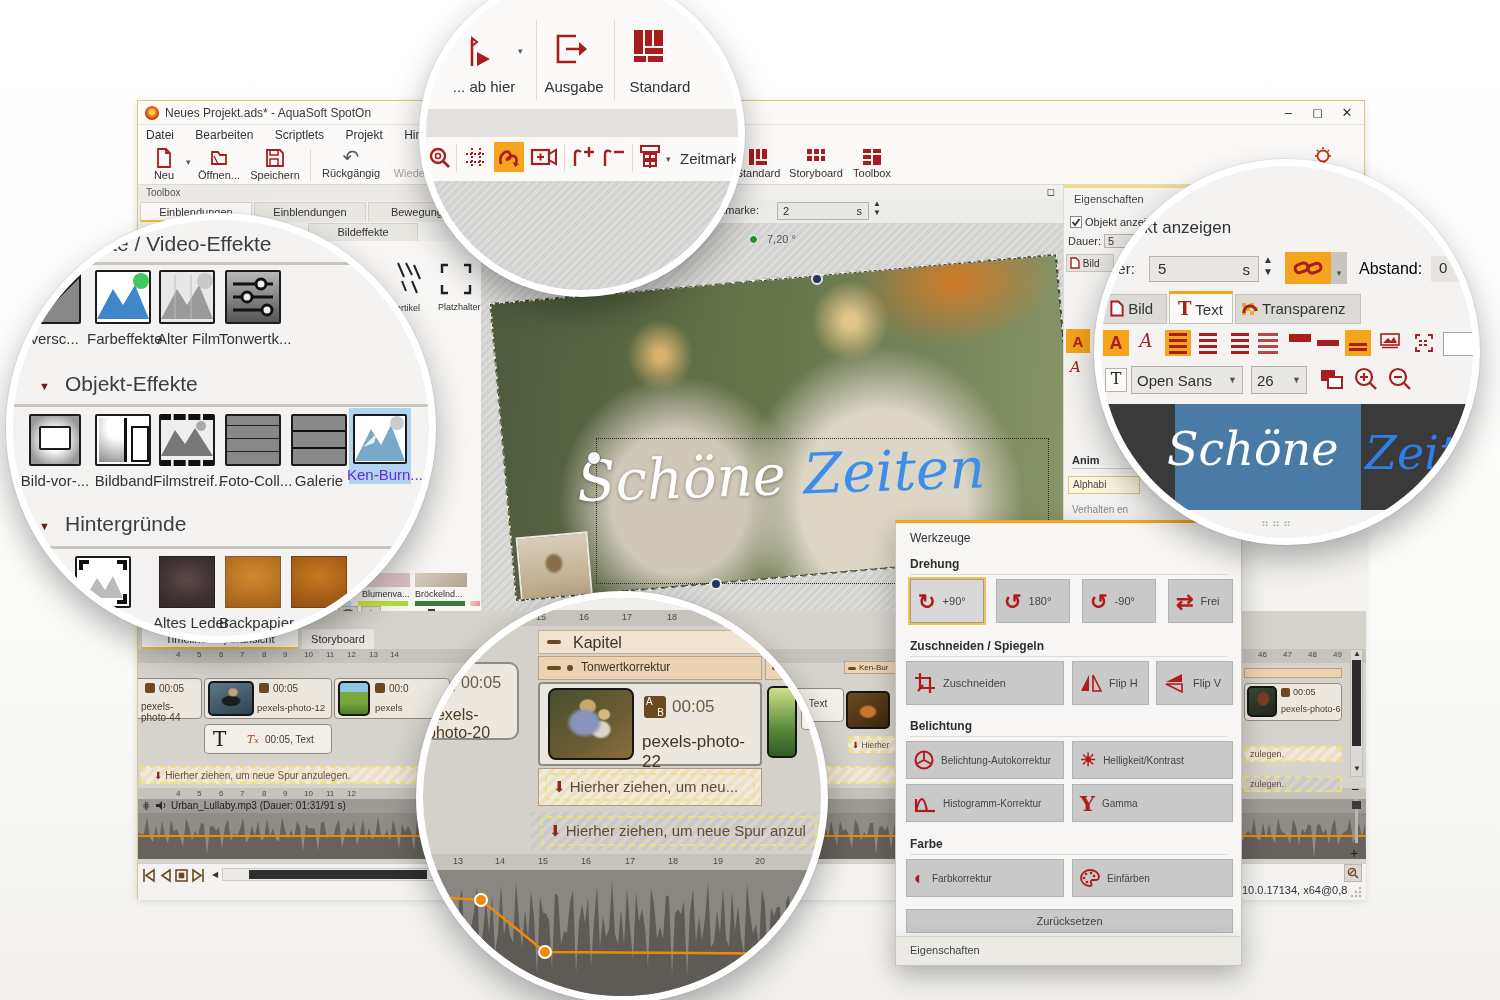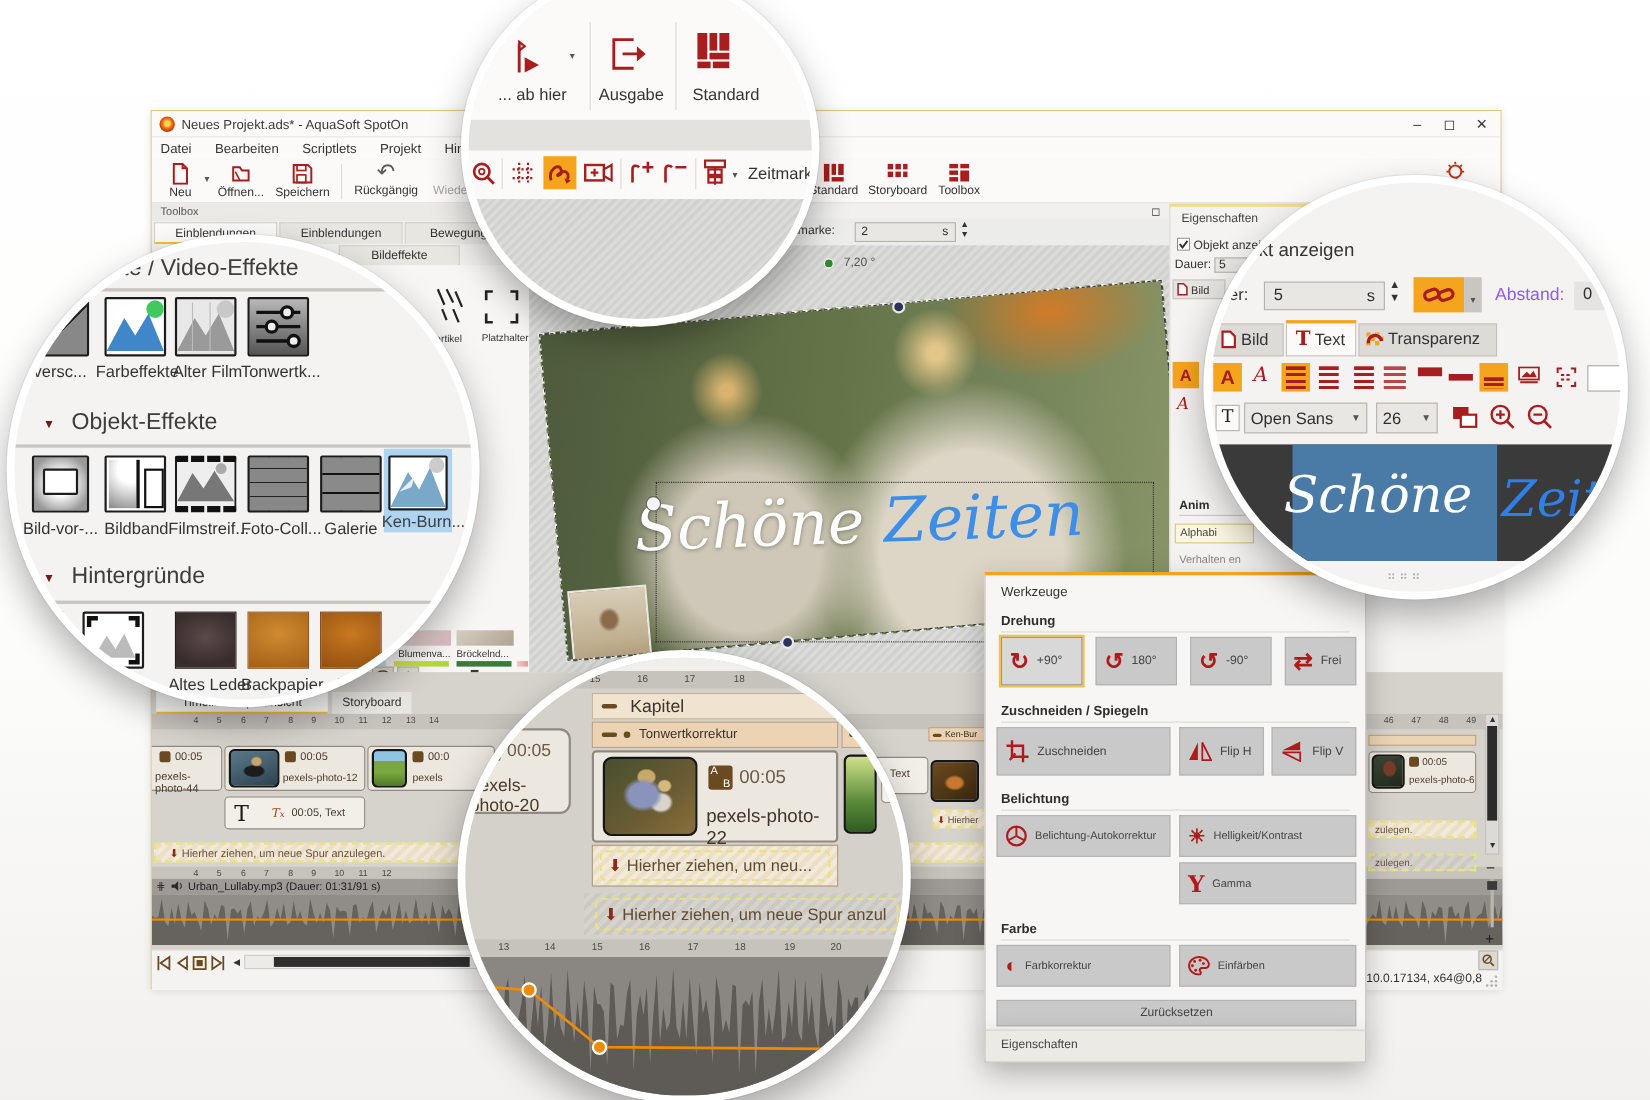--- a/index.html
+++ b/index.html
@@ -486,20 +486,28 @@
             <line x1="10" y1="10" x2="17.5" y2="14"></line>
             <line x1="10" y1="10" x2="2.5" y2="14"></line>
           </g>
         </svg>
       <span>Belichtung-Autokorrektur</span>
       </div>
     <div class="a wzbtn" style="left:176px;top:218px;width:161px;height:38px;font-size:10px">
       <span class="wzi" style="font-size:18px">☀</span>
       <span>Helligkeit/Kontrast</span>
       </div>
+    <div class="a wzbtn" style="left:10px;top:261px;width:158px;height:38px;font-size:10px">
+      <svg class="i" width="22" height="20" viewBox="0 0 22 20">
+          <path d="M2,18 C6,2 10,2 13,18" fill="none" stroke="#b11a1a" stroke-width="2.2"></path>
+          <line x1="1" y1="18" x2="21" y2="18" stroke="#b11a1a" stroke-width="2.2"></line>
+          <line x1="2" y1="6" x2="2" y2="18" stroke="#b11a1a" stroke-width="2.2"></line>
+        </svg>
+      <span>Histogramm-Korrektur</span>
+      </div>
     <div class="a wzbtn" style="left:176px;top:261px;width:161px;height:38px;font-size:10px">
       <span class="wzi" style="font-family:'DejaVu Serif',serif">Y</span>
       <span>Gamma</span>
       </div>
 
     <div class="a wzsec" style="left:14px;top:314px;width:317px">Farbe</div>
     <div class="a wzbtn" style="left:10px;top:336px;width:158px;height:38px;font-size:10px">
       <span class="wzi" style="font-size:18px">◐</span>
       <span>Farbkorrektur</span>
       </div>
@@ -667,21 +675,21 @@
           <path d="M0,44 L16,12 26,28 36,8 50,44 Z" fill="#7aa8c8"></path>
           <path d="M8,30 L22,16 l-3,10 z" fill="#e8f0f8"></path>
           <circle cx="42" cy="6" r="7" fill="#ccc"></circle>
         </svg>
       </div>
     <span class="a elbl" style="left:4px;top:252px;width:76px;font-size:15px">Bild-vor-...</span>
     <span class="a elbl" style="left:78px;top:252px;width:66px;font-size:15px">Bildband</span>
     <span class="a elbl" style="left:140px;top:252px;width:70px;font-size:15px">Filmstreif...</span>
     <span class="a elbl" style="left:206px;top:252px;width:70px;font-size:15px">Foto-Coll...</span>
     <span class="a elbl" style="left:274px;top:252px;width:64px;font-size:15px">Galerie</span>
-    <span class="a elbl" style="left:334px;top:246px;width:66px;font-size:15px;color:#404040">Ken-Burn...</span>
+    <span class="a elbl" style="left:334px;top:246px;width:66px;font-size:15px;color:#6d28d9">Ken-Burn...</span>
 
     <span class="a" style="left:26px;top:300px;color:#6b1d1d;font-size:11px">▼</span>
     <div class="a sechdr" style="left:52px;top:292px">Hintergründe</div>
     <div class="a hr" style="left:0;top:326px;width:416px;height:3px"></div>
 
     <div class="a" style="left:0px;top:336px;width:44px;height:52px;background:#0a0a0a;border:2px solid #1c1c1c"></div>
     <div class="a eth" style="left:62px;top:336px;width:56px;height:52px;background:#fff">
         <svg class="i" width="52" height="48" viewBox="0 0 52 48">
           <g stroke="#111" stroke-width="4" fill="none">
             <path d="M12,4 h-8 v8"></path>
@@ -710,21 +718,21 @@
     <span class="a" style="left:162px;top:88px;font-size:10px;color:#333;line-height:12px">▲<br>▼</span>
     <div class="a tile" style="left:184px;top:86px;width:46px;height:32px">
       <svg class="i" width="30" height="18" viewBox="0 0 30 18">
           <g fill="none" stroke="#a81d1d" stroke-width="3">
             <rect x="2" y="5" width="13" height="8" rx="4" transform="rotate(-20 8 9)"></rect>
             <rect x="15" y="5" width="13" height="8" rx="4" transform="rotate(-20 22 9)"></rect>
           </g>
         </svg>
     </div>
     <div class="a" style="left:230px;top:86px;width:16px;height:32px;background:#c9c6c0;text-align:center;padding-top:10px"><span class="caret">▾</span></div>
-    <span class="a" style="left:258px;top:94px;font-size:16px;color:#8b5cf6">Abstand:</span>
+    <span class="a" style="left:258px;top:94px;font-size:16px;color:#000000">Abstand:</span>
     <div class="a field" style="left:330px;top:90px;width:56px;height:26px;font-size:15px;padding:3px 8px;border:none;background:#e6e4e0">0</div>
 
     <div class="a" style="left:0px;top:128px;width:66px;height:30px;background:#dddbd7;border:1px solid #c5c2bc;font-size:15px;color:#333;padding:5px 0 0 8px">
       <svg class="i" style="display:inline-block;vertical-align:-3px" width="14" height="17" viewBox="0 0 10 12">
           <path d="M1,1 h5 l3,3 v7 h-8 z" fill="#fff" stroke="#a81d1d" stroke-width="1.4"></path>
         </svg>
       <span>Bild</span>
     </div>
     <div class="a" style="left:68px;top:125px;width:64px;height:33px;background:#fbfaf9;border:1px solid #c5c2bc;border-top:3px solid #f5a41e;font-size:15px;color:#333;padding:4px 0 0 8px">
       <span style="color:#a81d1d;font-family:'DejaVu Serif',serif;font-weight:bold;font-size:18px">T</span>

